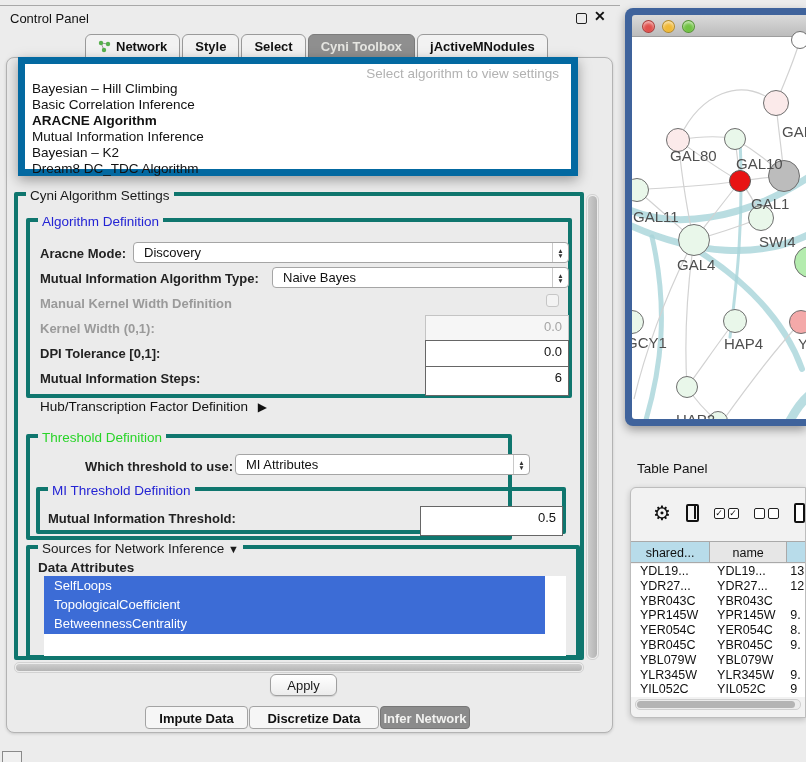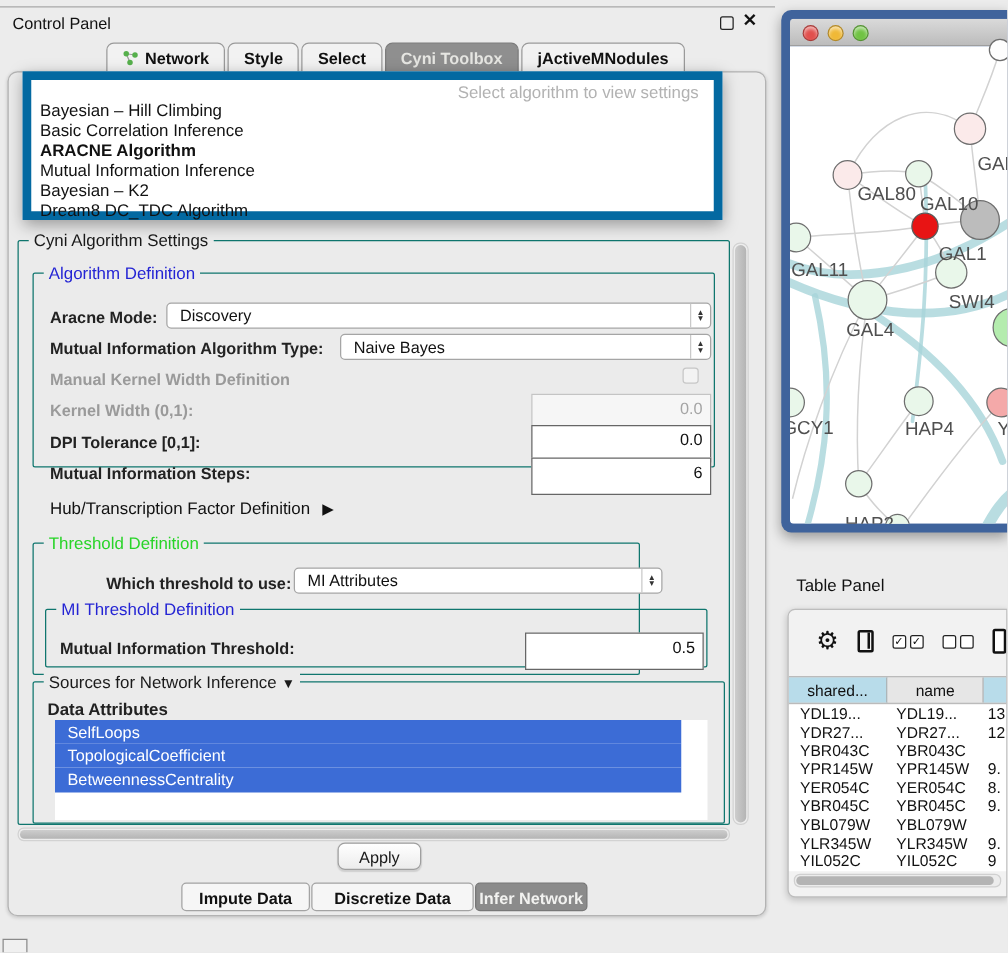--- a/index.html
+++ b/index.html
@@ -33,21 +33,21 @@
   
   .dd-popup {
     left:18px; top:57px; width:560px; height:119px; background:#ffffff;
     border:7px solid #0369a1; box-shadow:0 4px 12px rgba(0,0,0,.35); z-index:20;
   }
   .dd-placeholder { position:absolute; right:12px; top:2px; font-size:13.5px; color:#b2b2b2; }
   .dd-item { position:absolute; left:7px; font-size:13.5px; color:#111; white-space:nowrap; cursor:pointer; }
   .dd-item.bold { font-weight:bold; }
 
   
-  .groupbox { position:absolute; border:1px solid #0f766e; border-radius:2px; }
+  .groupbox { position:absolute; border:4px solid #0f766e; border-radius:2px; }
   .group-label {
     position:absolute; top:-8px; left:8px; background:#ebebeb; padding:0 4px;
     font-size:13.5px; white-space:nowrap;
   }
   .t-black { color:#1a1a1a; }
   .t-blue  { color:#2424d4; }
   .t-green { color:#28d428; }
 
   .lbl { position:absolute; font-size:13px; font-weight:bold; color:#222; white-space:nowrap; }
   .lbl.disabled { color:#9a9a9a; }
@@ -184,21 +184,21 @@
     <div class="dd-item bold" style="top:49px;">ARACNE Algorithm</div>
     <div class="dd-item" style="top:65px;">Mutual Information Inference</div>
     <div class="dd-item" style="top:81px;">Bayesian – K2</div>
     <div class="dd-item" style="top:97px;">Dream8 DC_TDC Algorithm</div>
   </div>
 
   <div class="groupbox" style="left:14px; top:192px; width:570px; height:468px;">
     <span class="group-label t-black">Cyni Algorithm Settings</span>
   </div>
 
-  <div class="groupbox" style="left:26px; top:218px; width:546px; height:156px;">
+  <div class="groupbox" style="left:26px; top:218px; width:546px; height:180px;">
     <span class="group-label t-blue">Algorithm Definition</span>
   </div>
   <span class="lbl" style="left:40px; top:246px;">Aracne Mode:</span>
   <div class="combo" style="left:133px; top:242px; width:436px;">
     <span>Discovery</span>
     <span class="stepper">
         <span>▲</span>
         <span>▼</span>
       </span>
   </div>
@@ -319,21 +319,21 @@
         <div class="node n-greenlight" style="left:116px; top:168px; width:26px; height:26px;"></div>
         <div class="node n-greenlight" style="left:46px;  top:187px; width:32px; height:32px;"></div>
         <div class="node n-green" style="left:162px; top:209px; width:32px; height:32px;"></div>
         <div class="node n-greenlight" style="left:-12px; top:273px; width:24px; height:24px;"></div>
         <div class="node n-greenlight" style="left:91px;  top:272px; width:24px; height:24px;"></div>
         <div class="node n-pink" style="left:157px; top:273px; width:24px; height:24px;"></div>
         <div class="node n-greenlight" style="left:44px;  top:339px; width:22px; height:22px;"></div>
         <div class="node n-greenlight" style="left:76px;  top:374px; width:20px; height:20px;"></div>
 
         <span class="nlabel" style="left:150px; top:86px;">GAL</span>
-        <span class="nlabel" style="left:38px;  top:110px;margin-left:16px;">GAL80</span>
+        <span class="nlabel" style="left:38px;  top:110px;">GAL80</span>
         <span class="nlabel" style="left:104px; top:118px;">GAL10</span>
         <span class="nlabel" style="left:119px; top:158px;">GAL1</span>
         <span class="nlabel" style="left:1px;   top:171px;">GAL11</span>
         <span class="nlabel" style="left:127px; top:196px;">SWI4</span>
         <span class="nlabel" style="left:45px;  top:219px;">GAL4</span>
         <span class="nlabel" style="left:-6px;  top:297px;">GCY1</span>
         <span class="nlabel" style="left:92px;  top:298px;">HAP4</span>
         <span class="nlabel" style="left:166px; top:298px;">Y</span>
         <span class="nlabel" style="left:44px;  top:362px;margin-top:12px;">HAP2</span>
       </div>

